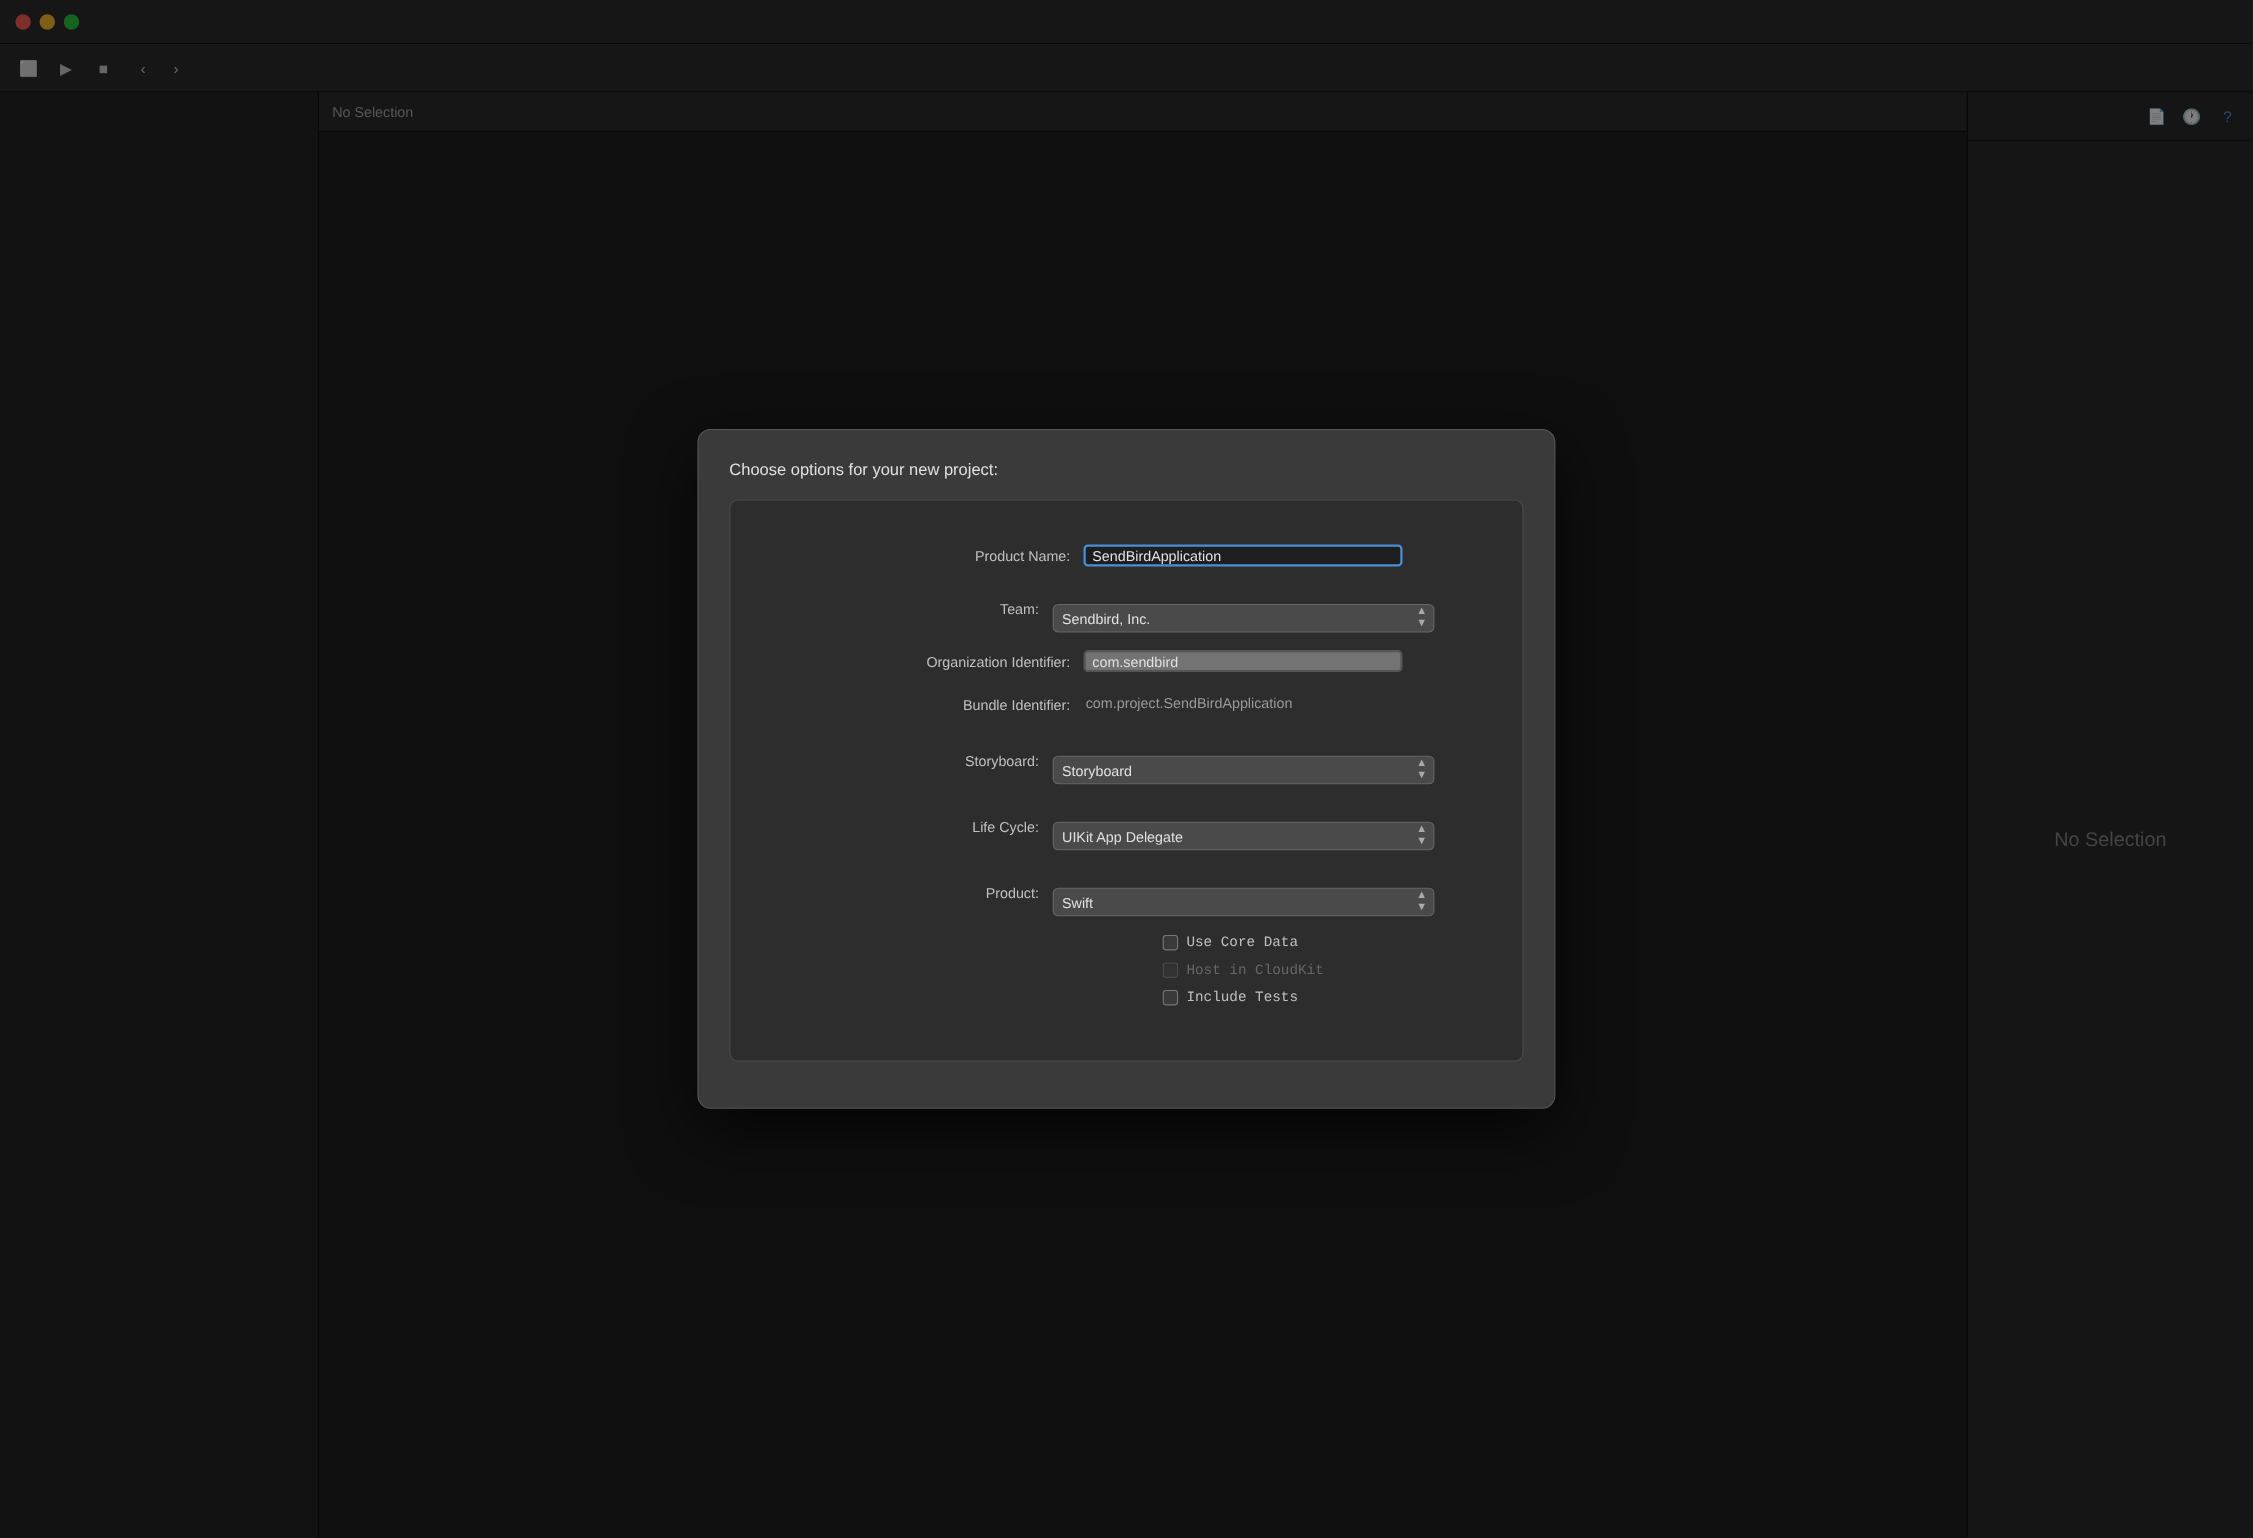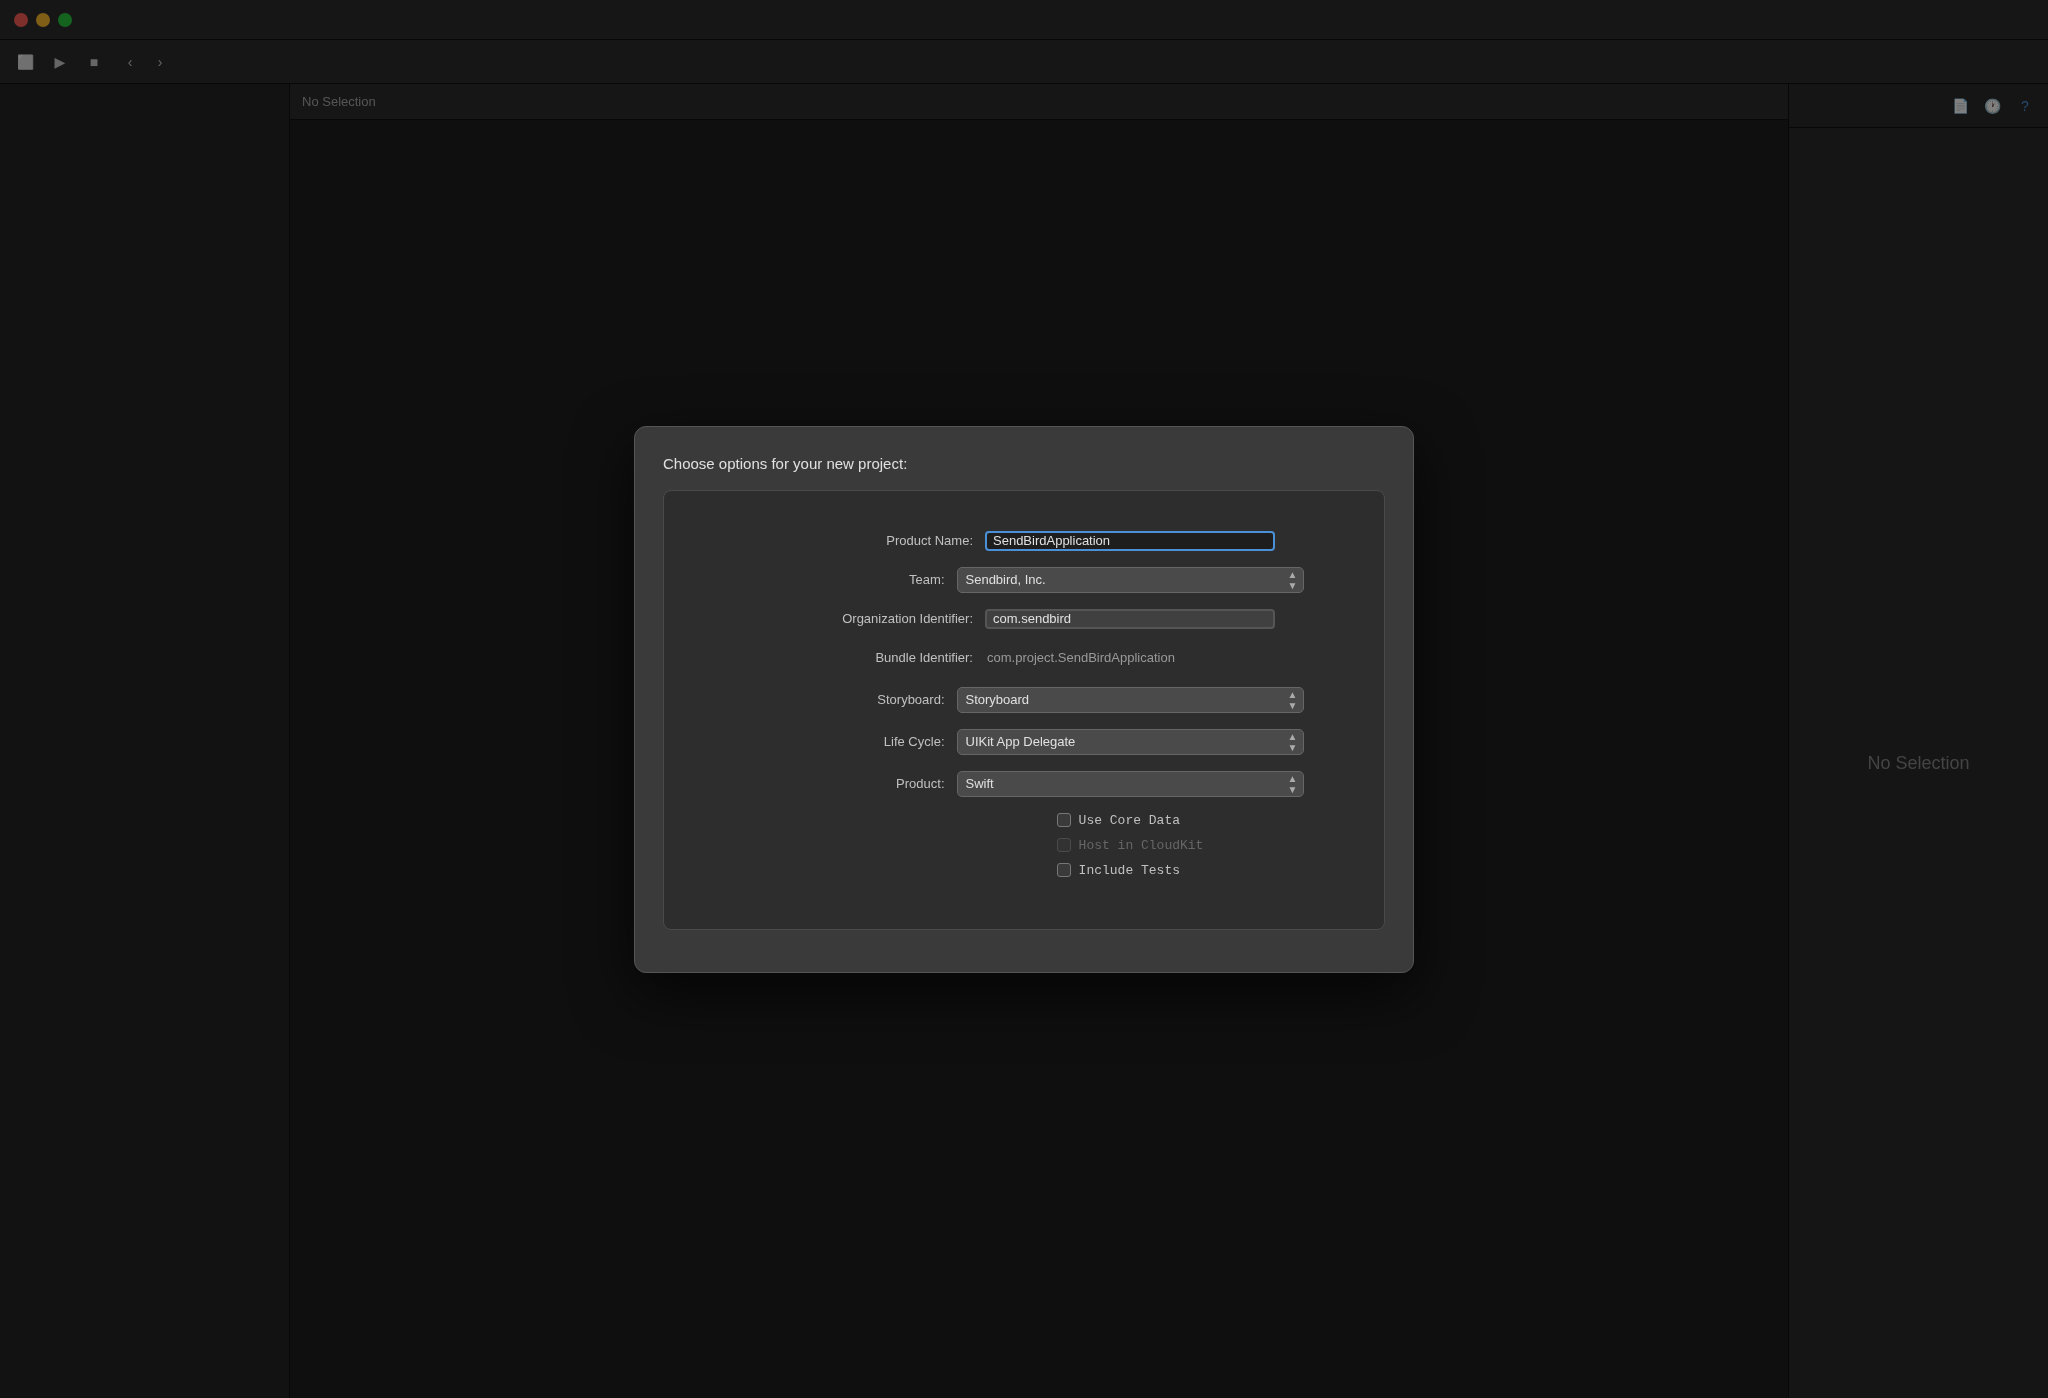--- a/index.html
+++ b/index.html
@@ -132,20 +132,21 @@
       color: #999;
       font-size: 13px;
       padding: 0 2px;
       line-height: 26px;
     }
 
     .form-select-wrapper {
       width: 347px;
       height: 26px;
       position: relative;
+      margin-top: 18px;
     }
 
     .form-select {
       width: 100%;
       height: 100%;
       background: #4a4a4a;
       border: 1px solid #666;
       border-radius: 5px;
       color: #e0e0e0;
       font-size: 13px;
@@ -369,21 +370,21 @@
           </select>
           <div class="select-arrows">
             <span>▲</span>
             <span>▼</span>
           </div>
         </div>
       </div>
 
       <div class="form-row">
         <label class="form-label">Organization Identifier:</label>
-        <input class="form-input" type="text" style="border-color: rgb(85, 85, 85); background: #404040;" value="com.sendbird">
+        <input class="form-input" type="text" style="border-color: rgb(85, 85, 85); background: #737373;" value="com.sendbird">
       </div>
 
       <div class="form-row">
         <label class="form-label">Bundle Identifier:</label>
         <div class="form-static">com.project.SendBirdApplication</div>
       </div>
 
       <div class="form-row">
         <label class="form-label">Storyboard:</label>
         <div class="form-select-wrapper">

